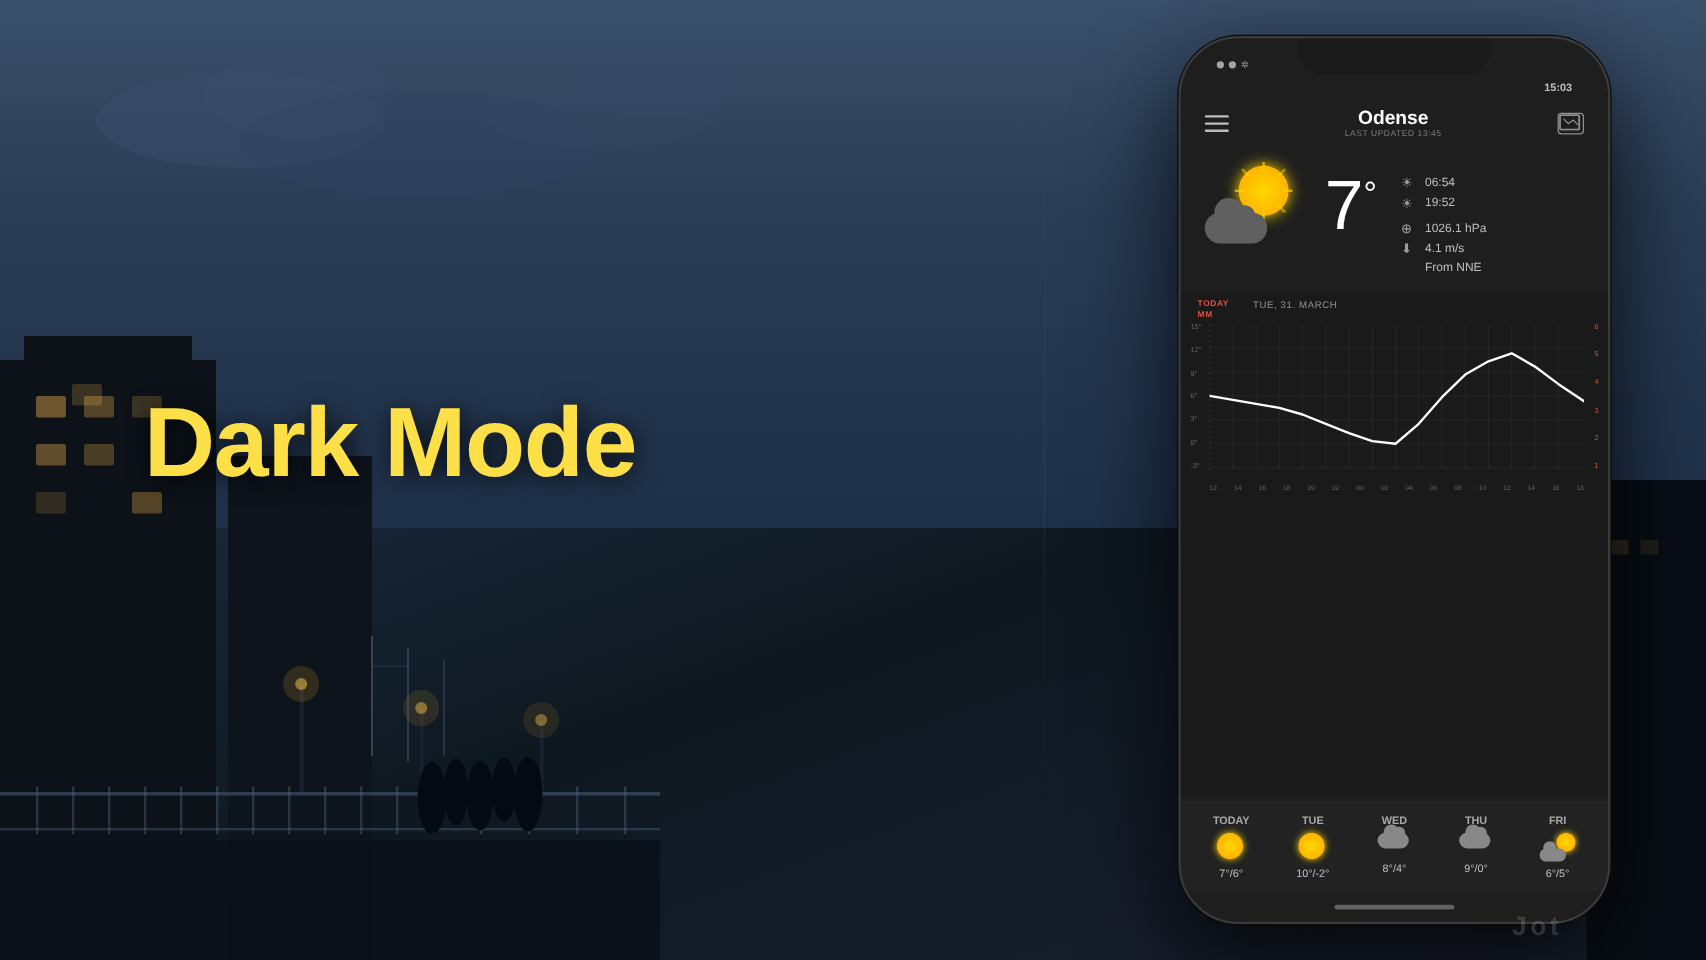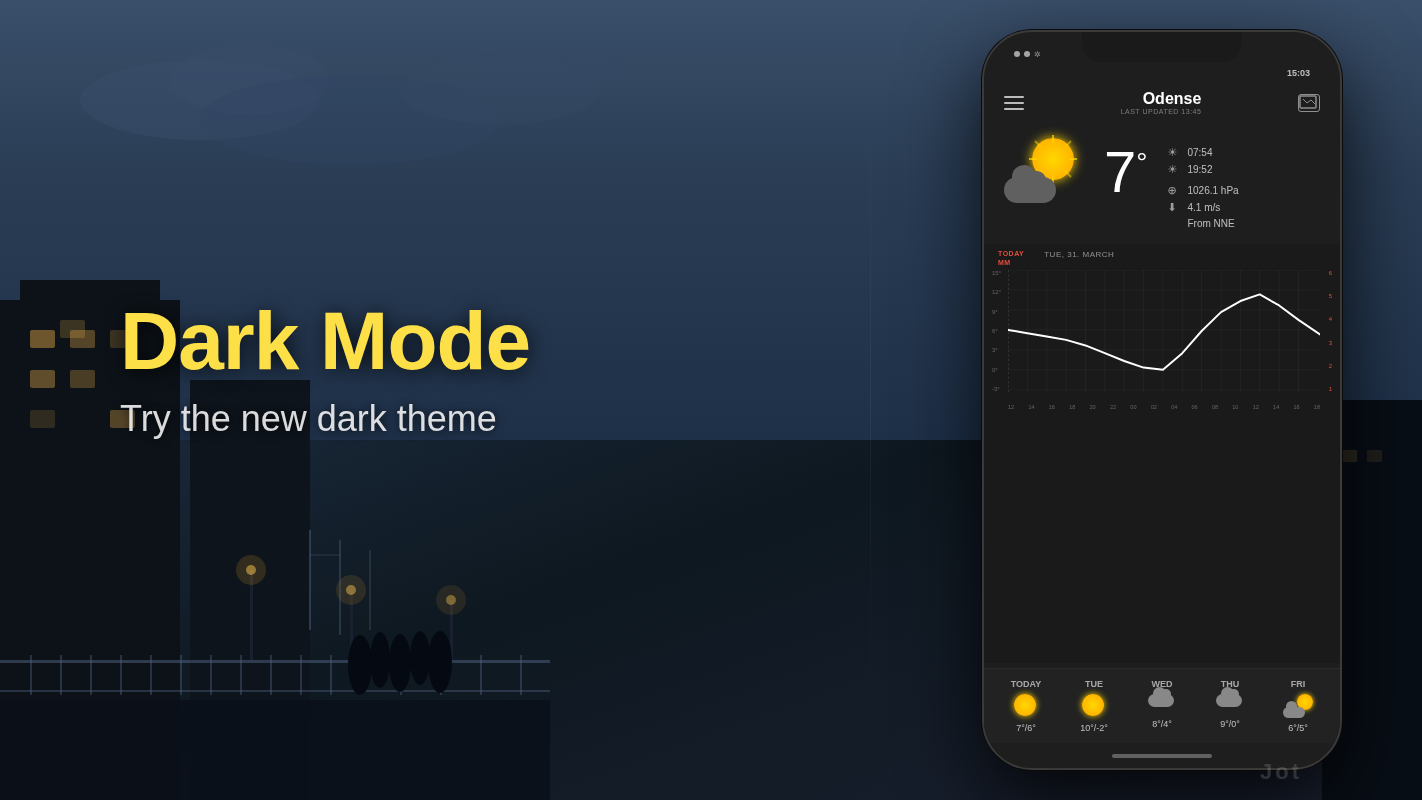--- a/index.html
+++ b/index.html
@@ -160,21 +160,21 @@
     }
 
     .hamburger-line {
       width: 20px;
       height: 2px;
       background: rgba(255,255,255,0.7);
       border-radius: 1px;
     }
 
     .location-info {
-      text-align: right;
+      text-align: center;
     }
 
     .location-name {
       font-size: 16px;
       font-weight: 600;
       color: #ffffff;
     }
 
     .last-updated {
       font-size: 7px;
@@ -363,21 +363,20 @@
     <ellipse cx="150" cy="80" rx="120" ry="40" fill="rgba(60,80,110,0.4)"></ellipse>
     <ellipse cx="200" cy="60" rx="80" ry="35" fill="rgba(60,80,110,0.3)"></ellipse>
     <ellipse cx="300" cy="100" rx="150" ry="45" fill="rgba(50,70,100,0.35)"></ellipse>
     <ellipse cx="450" cy="70" rx="100" ry="35" fill="rgba(55,75,105,0.25)"></ellipse>
     <ellipse cx="500" cy="50" rx="70" ry="28" fill="rgba(55,75,105,0.2)"></ellipse>
   </svg>
 </div>
 
 <div class="text-overlay">
   <div class="main-title">Dark Mode</div>
-  <div class="subtitle">Try the new dark theme</div>
 </div>
 
 <div class="vertical-divider"></div>
 
 <div class="phone-container">
   <div class="phone-frame">
     <div class="notch"></div>
 
     <div class="phone-screen">
 
@@ -436,21 +435,21 @@
 
         <div style="display:flex;flex-direction:column;gap:0px;">
           <div style="font-size:58px;font-weight:300;color:#fff;line-height:1;margin-top:5px;">
             <span>7</span><span style="font-size:28px;vertical-align:super;">°</span>
           </div>
         </div>
 
         <div class="weather-details">
           <div class="detail-row">
             <span class="detail-icon">☀</span>
-            <span>07:54</span>
+            <span>06:54</span>
           </div>
           <div class="detail-row">
             <span class="detail-icon">☀</span>
             <span>19:52</span>
           </div>
           <div class="detail-row" style="margin-top:4px;">
             <span class="detail-icon">⊕</span>
             <span>1026.1 hPa</span>
           </div>
           <div class="detail-row">

